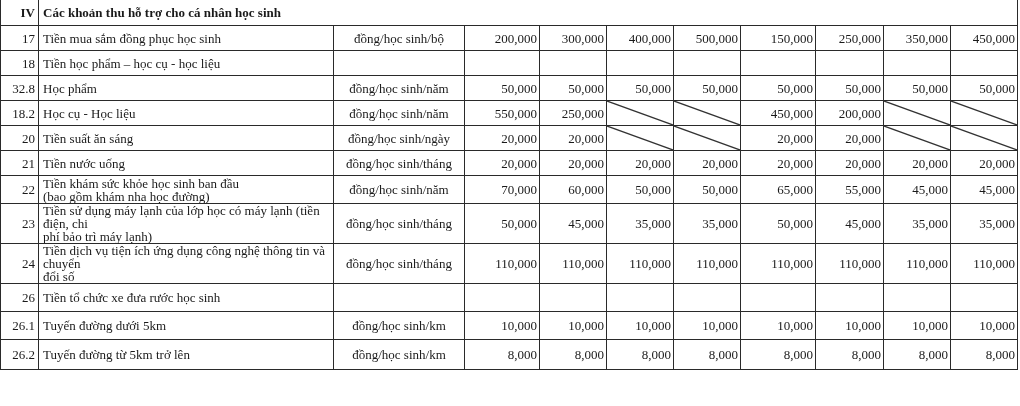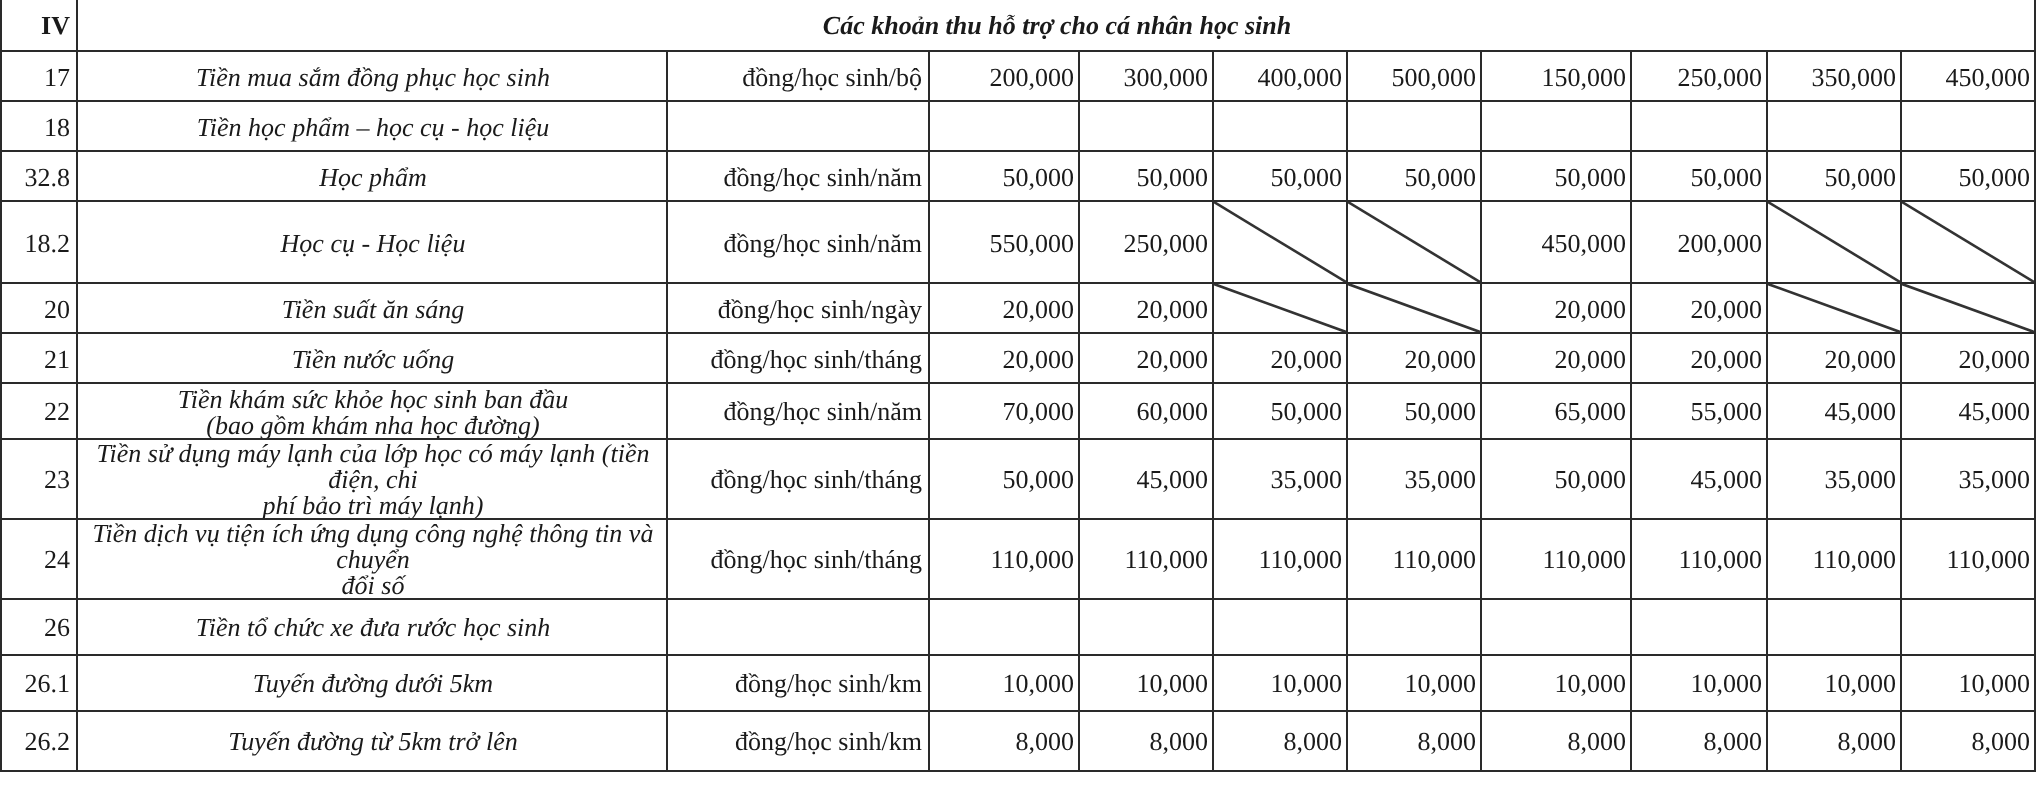--- a/index.html
+++ b/index.html
@@ -1,22 +1,22 @@
 <!DOCTYPE html>
 <html><head>
 <meta charset="utf-8">
 <style>
   html, body { margin: 0; padding: 0; background: #ffffff; }
   body { width: 1020px; height: 406px; overflow: hidden; position: relative;
          font-family: "Liberation Serif", "DejaVu Serif", serif; color: #1a1a1a; }
   table { border-collapse: collapse; table-layout: fixed; position: absolute; left: 0; top: -1px; width: 1017px; }
   td { border: 1px solid #2a2a2a; font-size: 13px; line-height: 13px; padding: 0 3px; vertical-align: middle; overflow: hidden; }
   td.stt { text-align: right; }
-  td.name { text-align: center; padding-left: 4px; font-style: italic; }
-  td.unit { text-align: right; }
+  td.name { text-align: left; padding-left: 4px; }
+  td.unit { text-align: center; }
   td.num { text-align: right; padding-right: 2px; }
   td.section { font-weight: bold; }
   td.slash { background-image: linear-gradient(to top right, transparent calc(50% - 0.7px), #333 calc(50% - 0.7px), #333 calc(50% + 0.7px), transparent calc(50% + 0.7px)); background-image: none; position: relative; }
   td.slash svg { position: absolute; left: 0; top: 0; width: 100%; height: 100%; }
   td.stt.bold { font-weight: bold; }
 </style>
 </head>
 <body>
 
 <table>
@@ -70,21 +70,21 @@
         <td class="unit">đồng/học sinh/năm</td>
         <td class="num">50,000</td>
         <td class="num">50,000</td>
         <td class="num">50,000</td>
         <td class="num">50,000</td>
         <td class="num">50,000</td>
         <td class="num">50,000</td>
         <td class="num">50,000</td>
         <td class="num">50,000</td>
       </tr>
-      <tr style="height: 41px;">
+      <tr style="height: 25px;">
         <td class="stt">18.2</td>
         <td class="name"><span>Học cụ - Học liệu</span></td>
         <td class="unit">đồng/học sinh/năm</td>
         <td class="num">550,000</td>
         <td class="num">250,000</td>
         <td class="num slash">
           <svg preserveAspectRatio="none" viewBox="0 0 100 100">
             <line x1="0" y1="0" x2="100" y2="100" stroke="#333" stroke-width="1.3" vector-effect="non-scaling-stroke"></line>
           </svg>
         </td>

